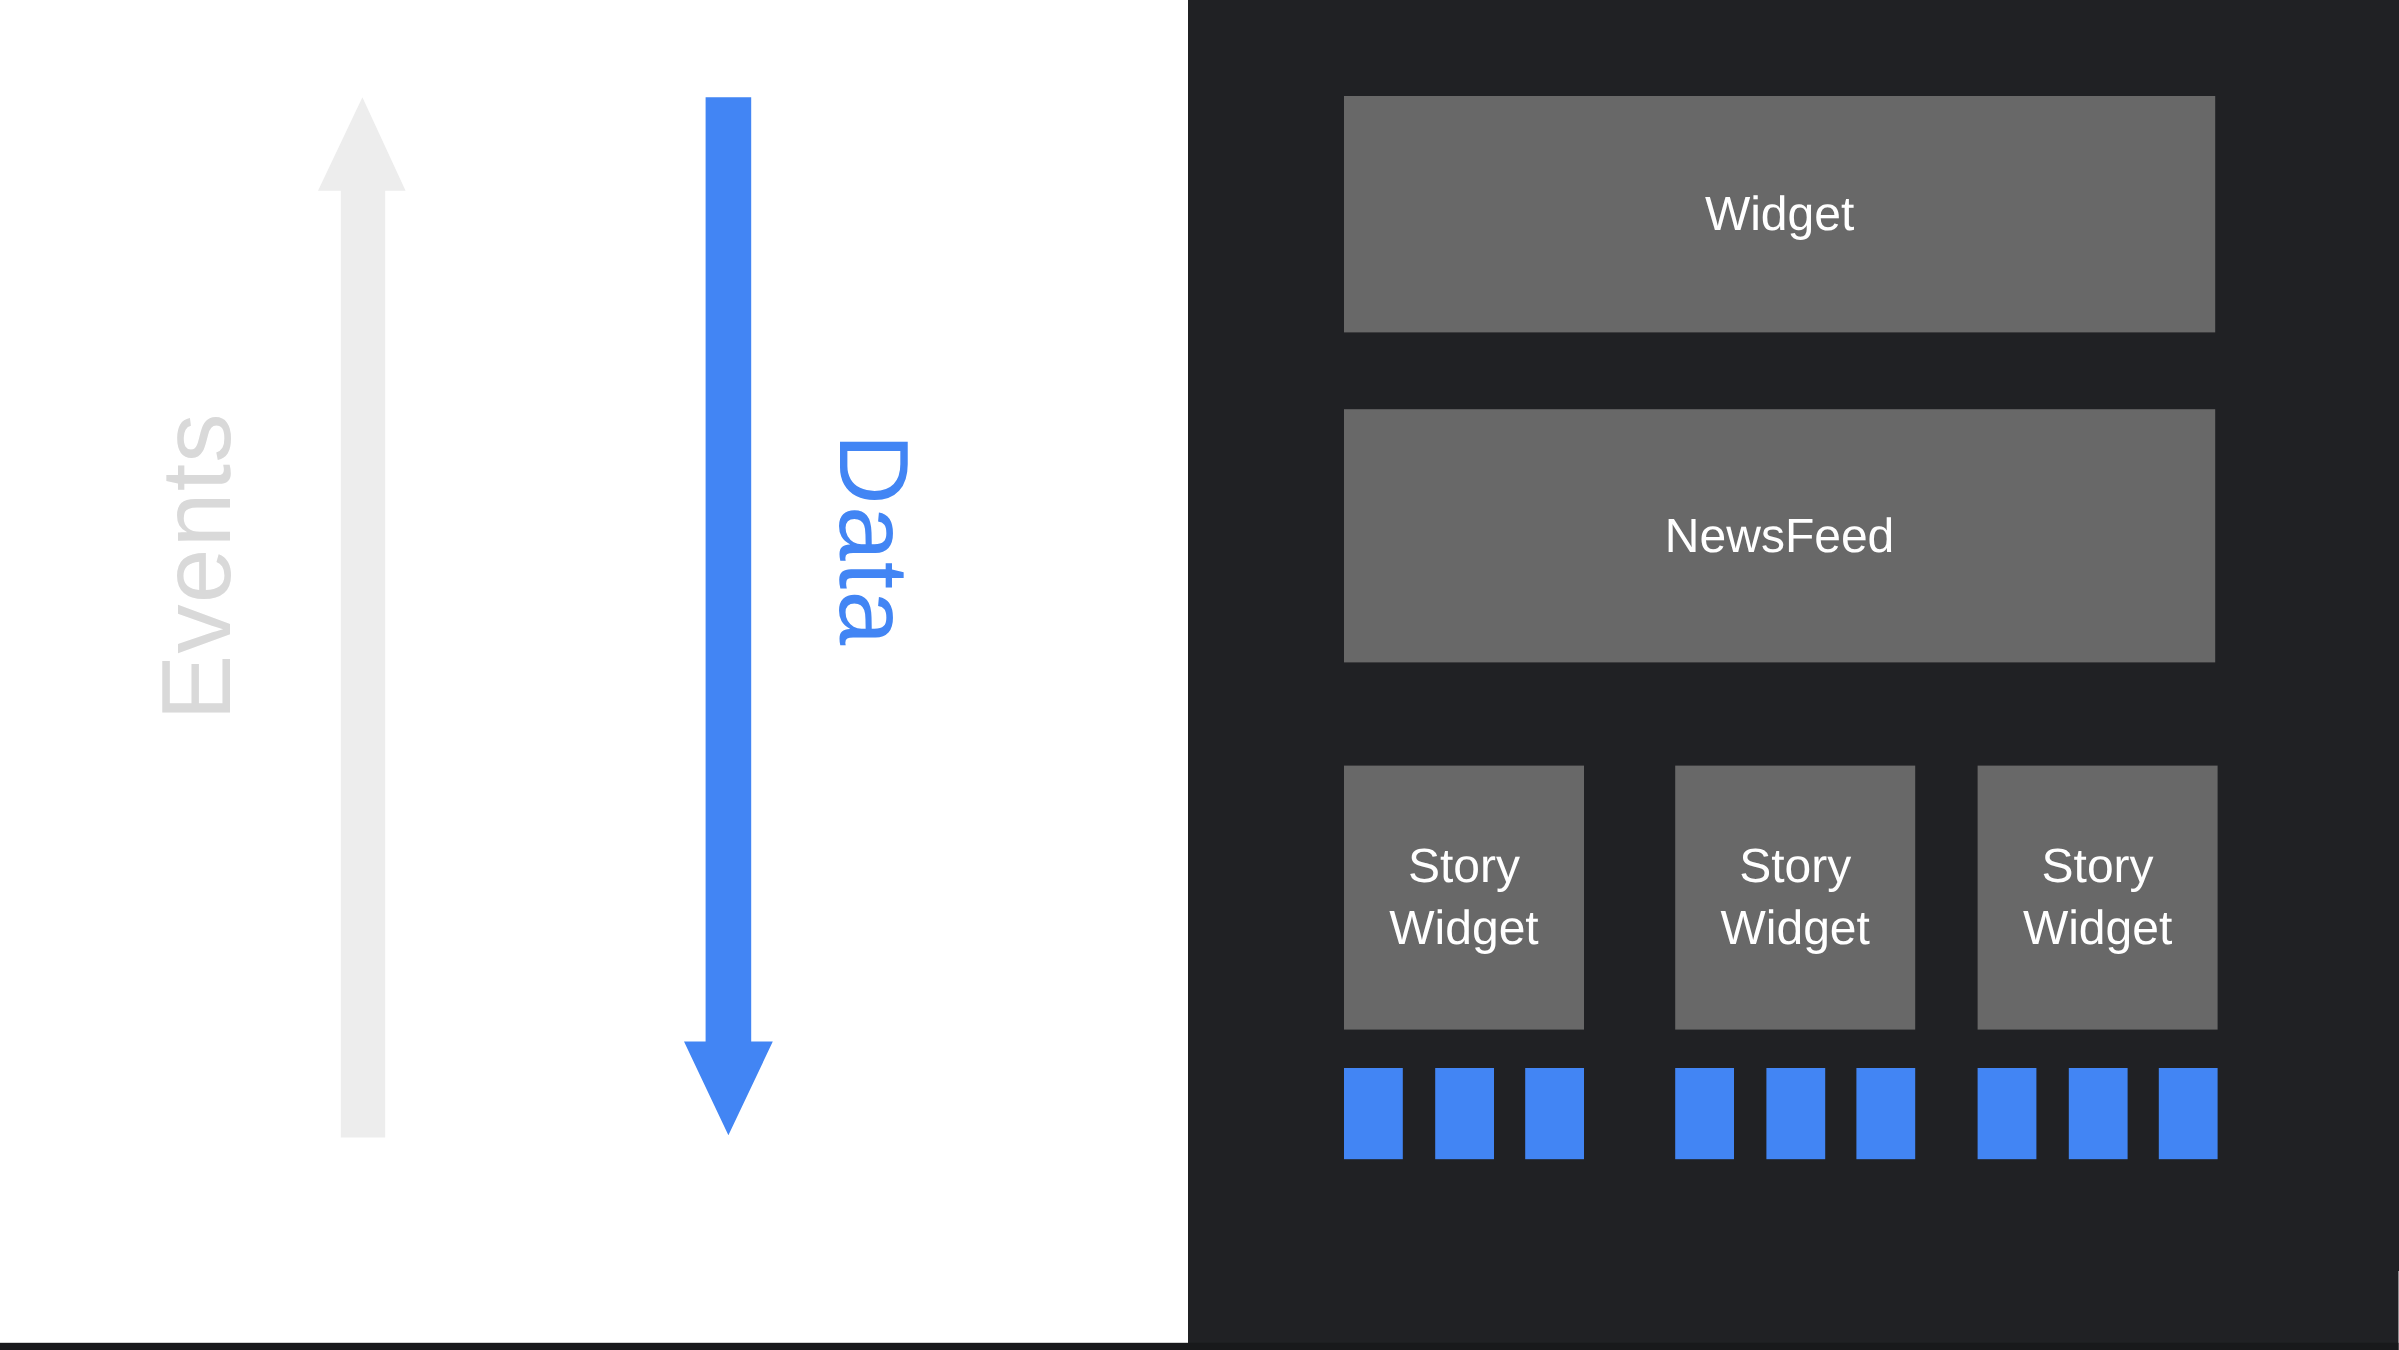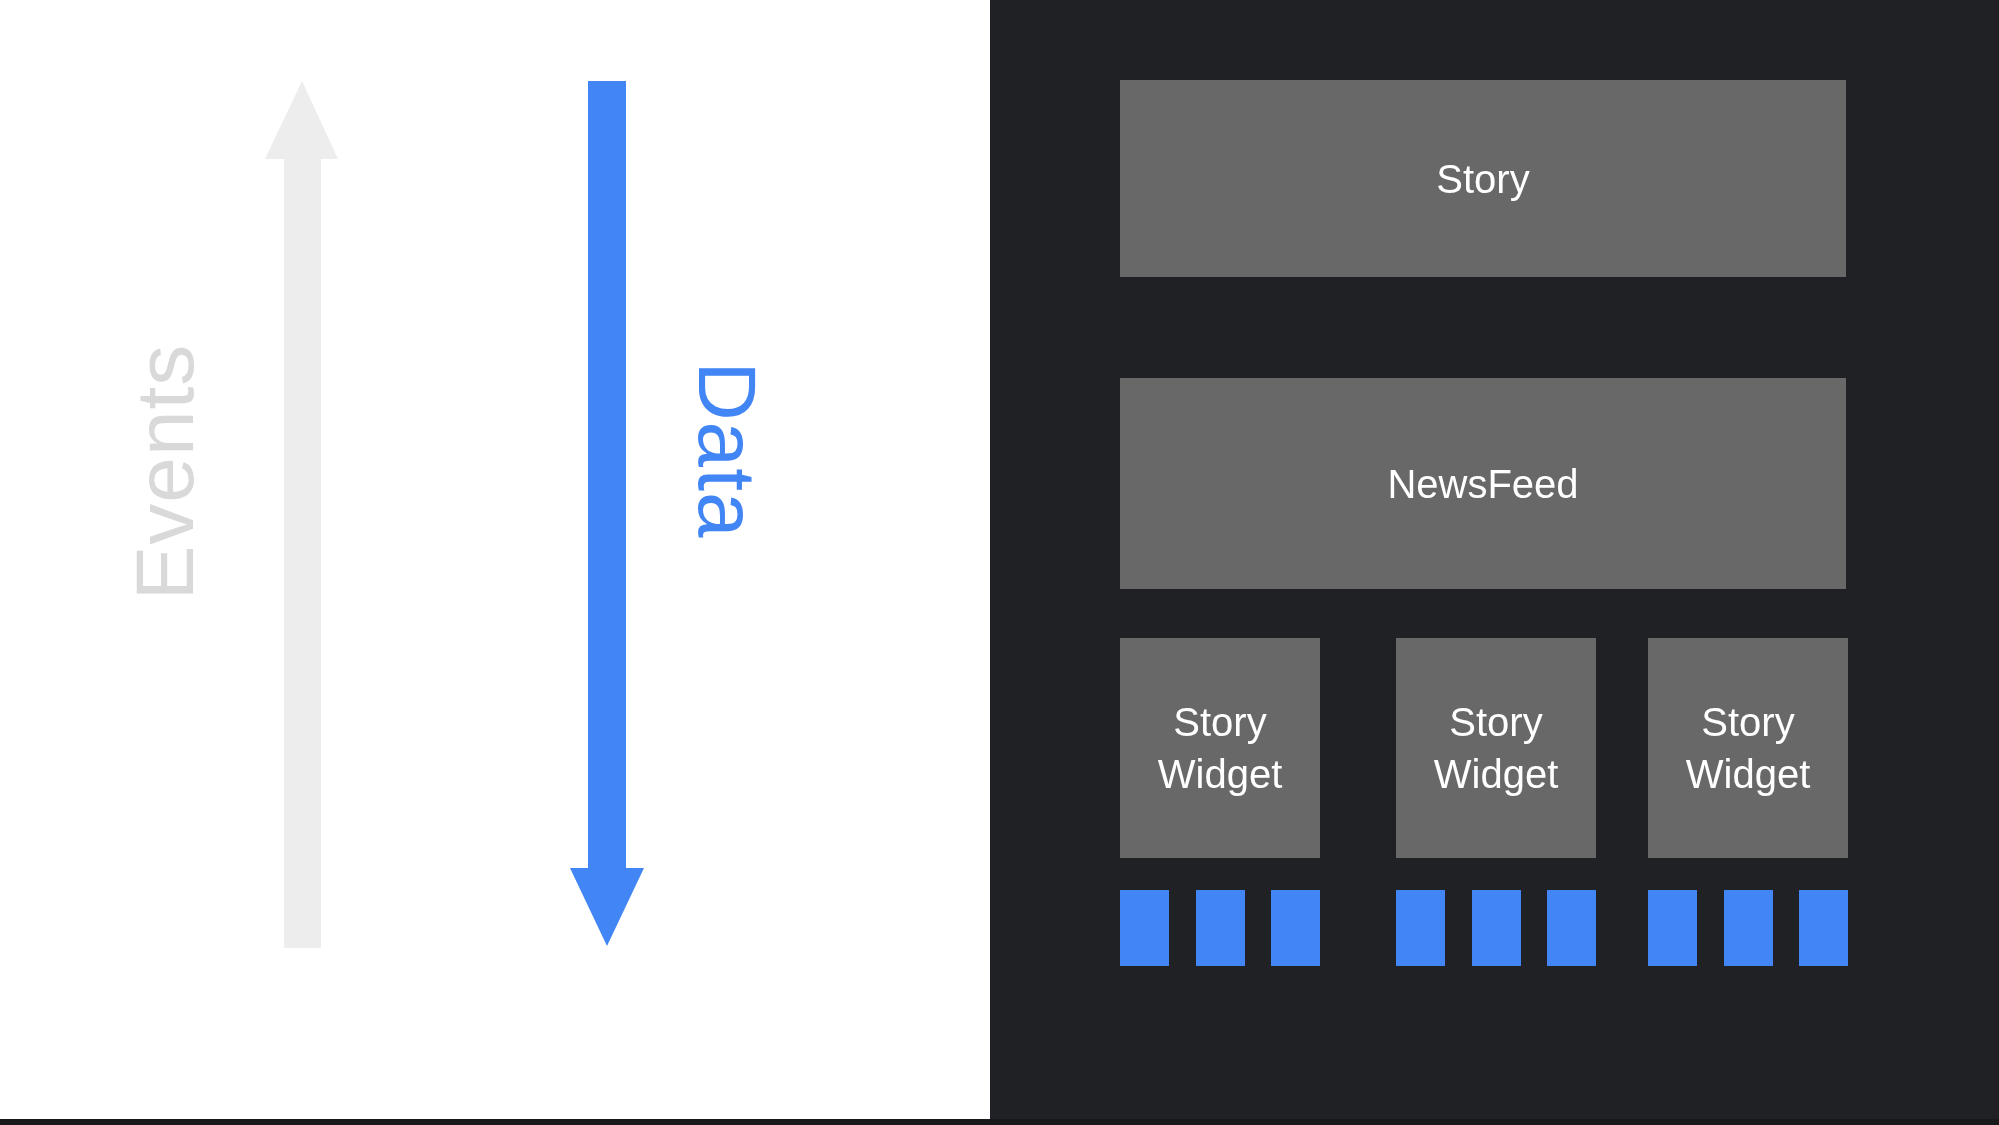--- a/index.html
+++ b/index.html
@@ -58,21 +58,21 @@
     color: var(--box-text, #ffffff);
     display: flex;
     align-items: center;
     justify-content: center;
     text-align: center;
     font-size: 40px;
     font-weight: 500;
     line-height: 1.3;
   }
   .box-screen   { left: 130px; top: 80px;  width: 726px; height: 197px; }
-  .box-newsfeed { left: 130px; top: 341px; width: 726px; height: 211px; margin-top: 37px; }
+  .box-newsfeed { left: 130px; top: 341px; width: 726px; height: 211px; }
 
   .story-col {
     position: absolute;
     top: 620px;
     width: 200px;
   }
   .story-col .box {
     position: relative;
     width: 200px; height: 220px;
     padding: 0 10px;
@@ -112,21 +112,21 @@
     <polygon class="arrow-down" points="588,81 626,81 626,868 644,868 607,946 570,868 588,868"></polygon>
   </svg>
 
   <div class="rot-label label-events">Events</div>
 
   <div class="rot-label label-data">Data</div>
 
   <div class="panel">
 
     <div class="box box-screen">
-      <span>Story</span>
+      <span>Widget</span>
     </div>
 
     <div class="box box-newsfeed">
       <span>NewsFeed</span>
     </div>
 
     <div class="story-col col-1">
       <div class="box">
         <span>Story Widget</span>
       </div>

